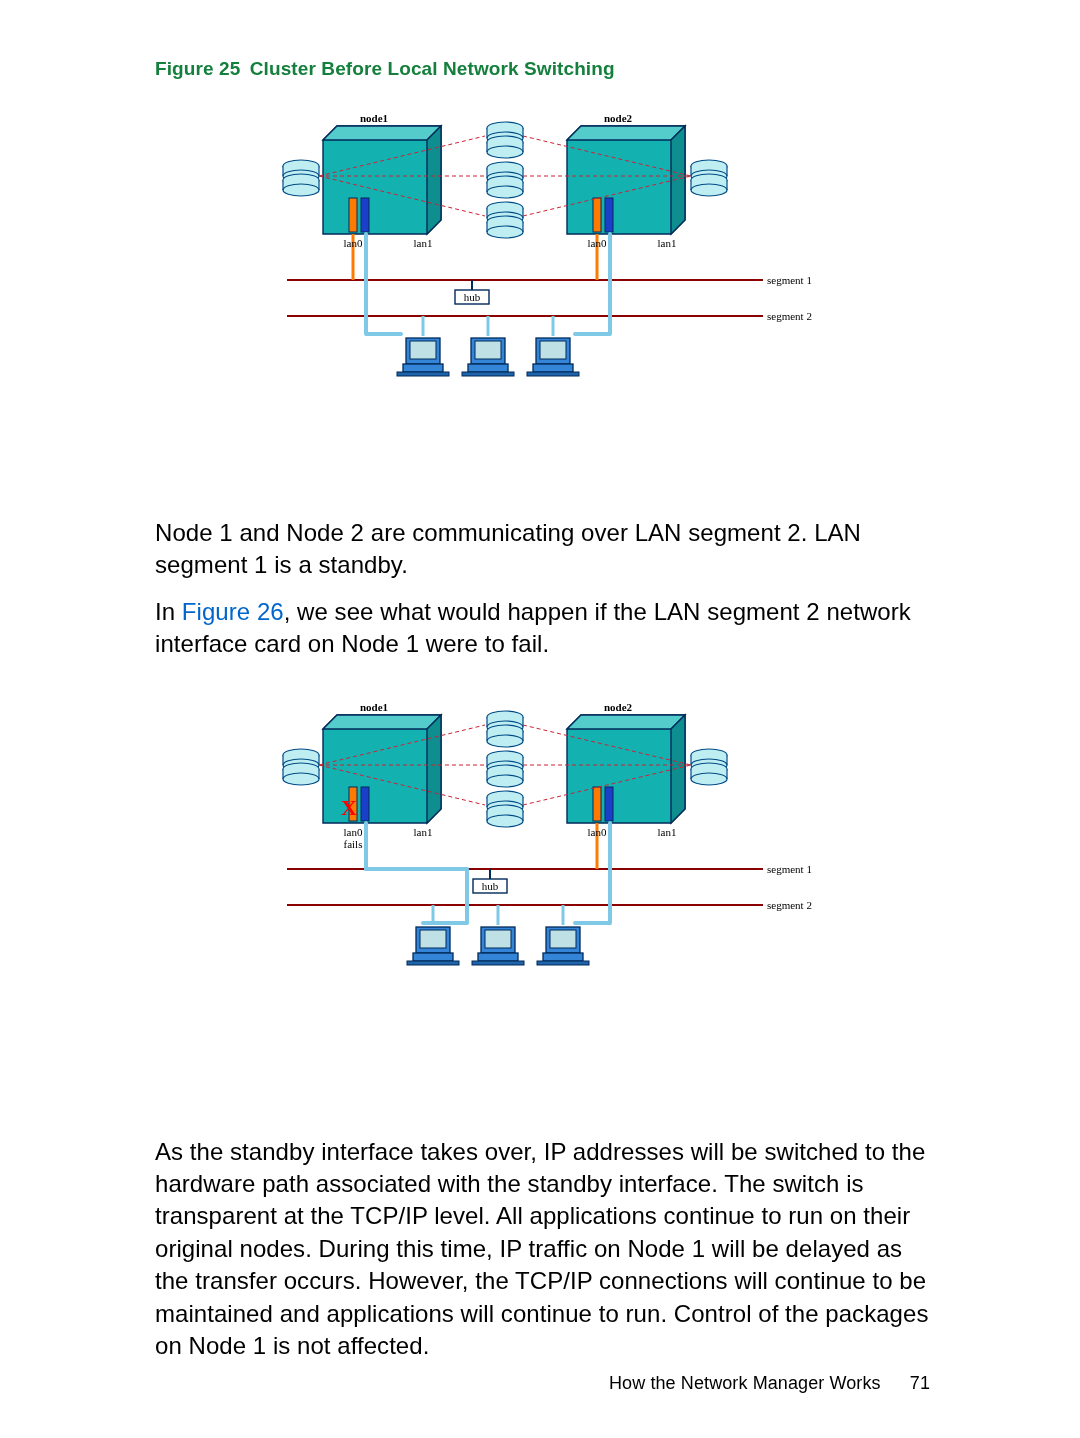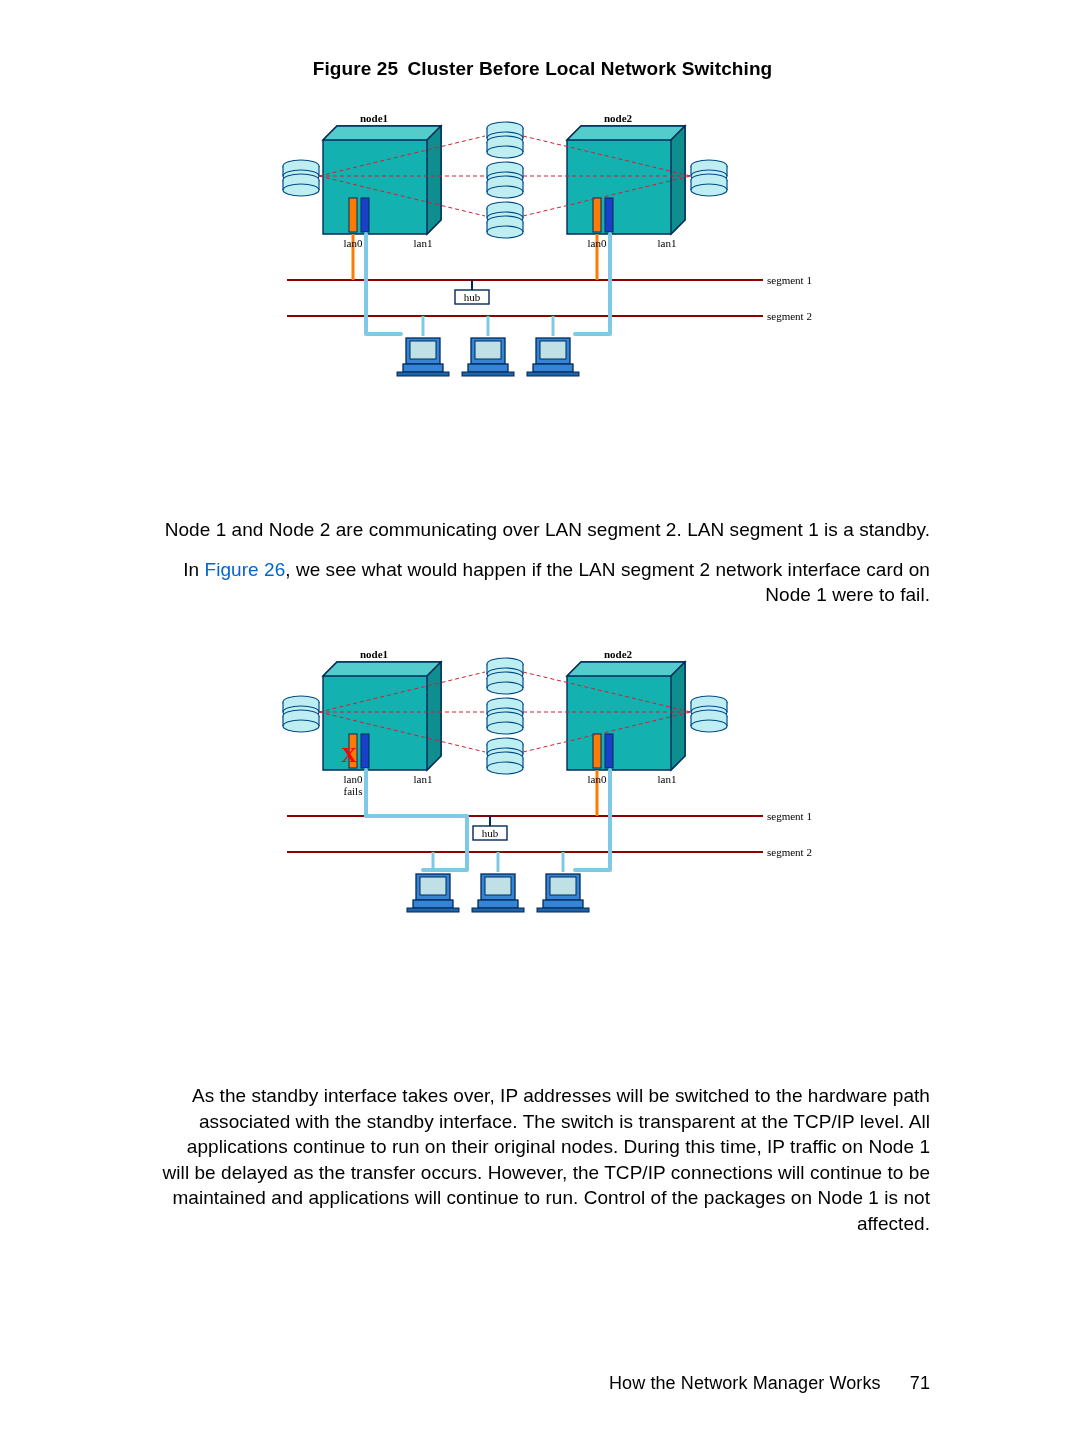--- a/index.html
+++ b/index.html
@@ -13,33 +13,31 @@
     color: #000;
   }
   .page {
     position: relative;
     width: 1080px;
     height: 1438px;
     box-sizing: border-box;
     padding: 58px 150px 0 155px;
   }
   .fig-caption {
-    color: #000000;
+    color: #15803d;
     font-weight: 700;
     font-size: 19px;
     letter-spacing: .1px;
     margin-bottom: 22px;
-    text-align: center;
   }
   .fig-caption .prefix { margin-right: 4px; }
   .body-text {
-    font-size: 19px;
+    font-size: 24px;
     line-height: 1.35;
     letter-spacing: .05px;
-    text-align: right;
   }
   .xref {
     color: #0066cc;
   }
   .diagram-wrap {
     width: 100%;
     display: flex;
     justify-content: center;
   }
   svg.dia {

